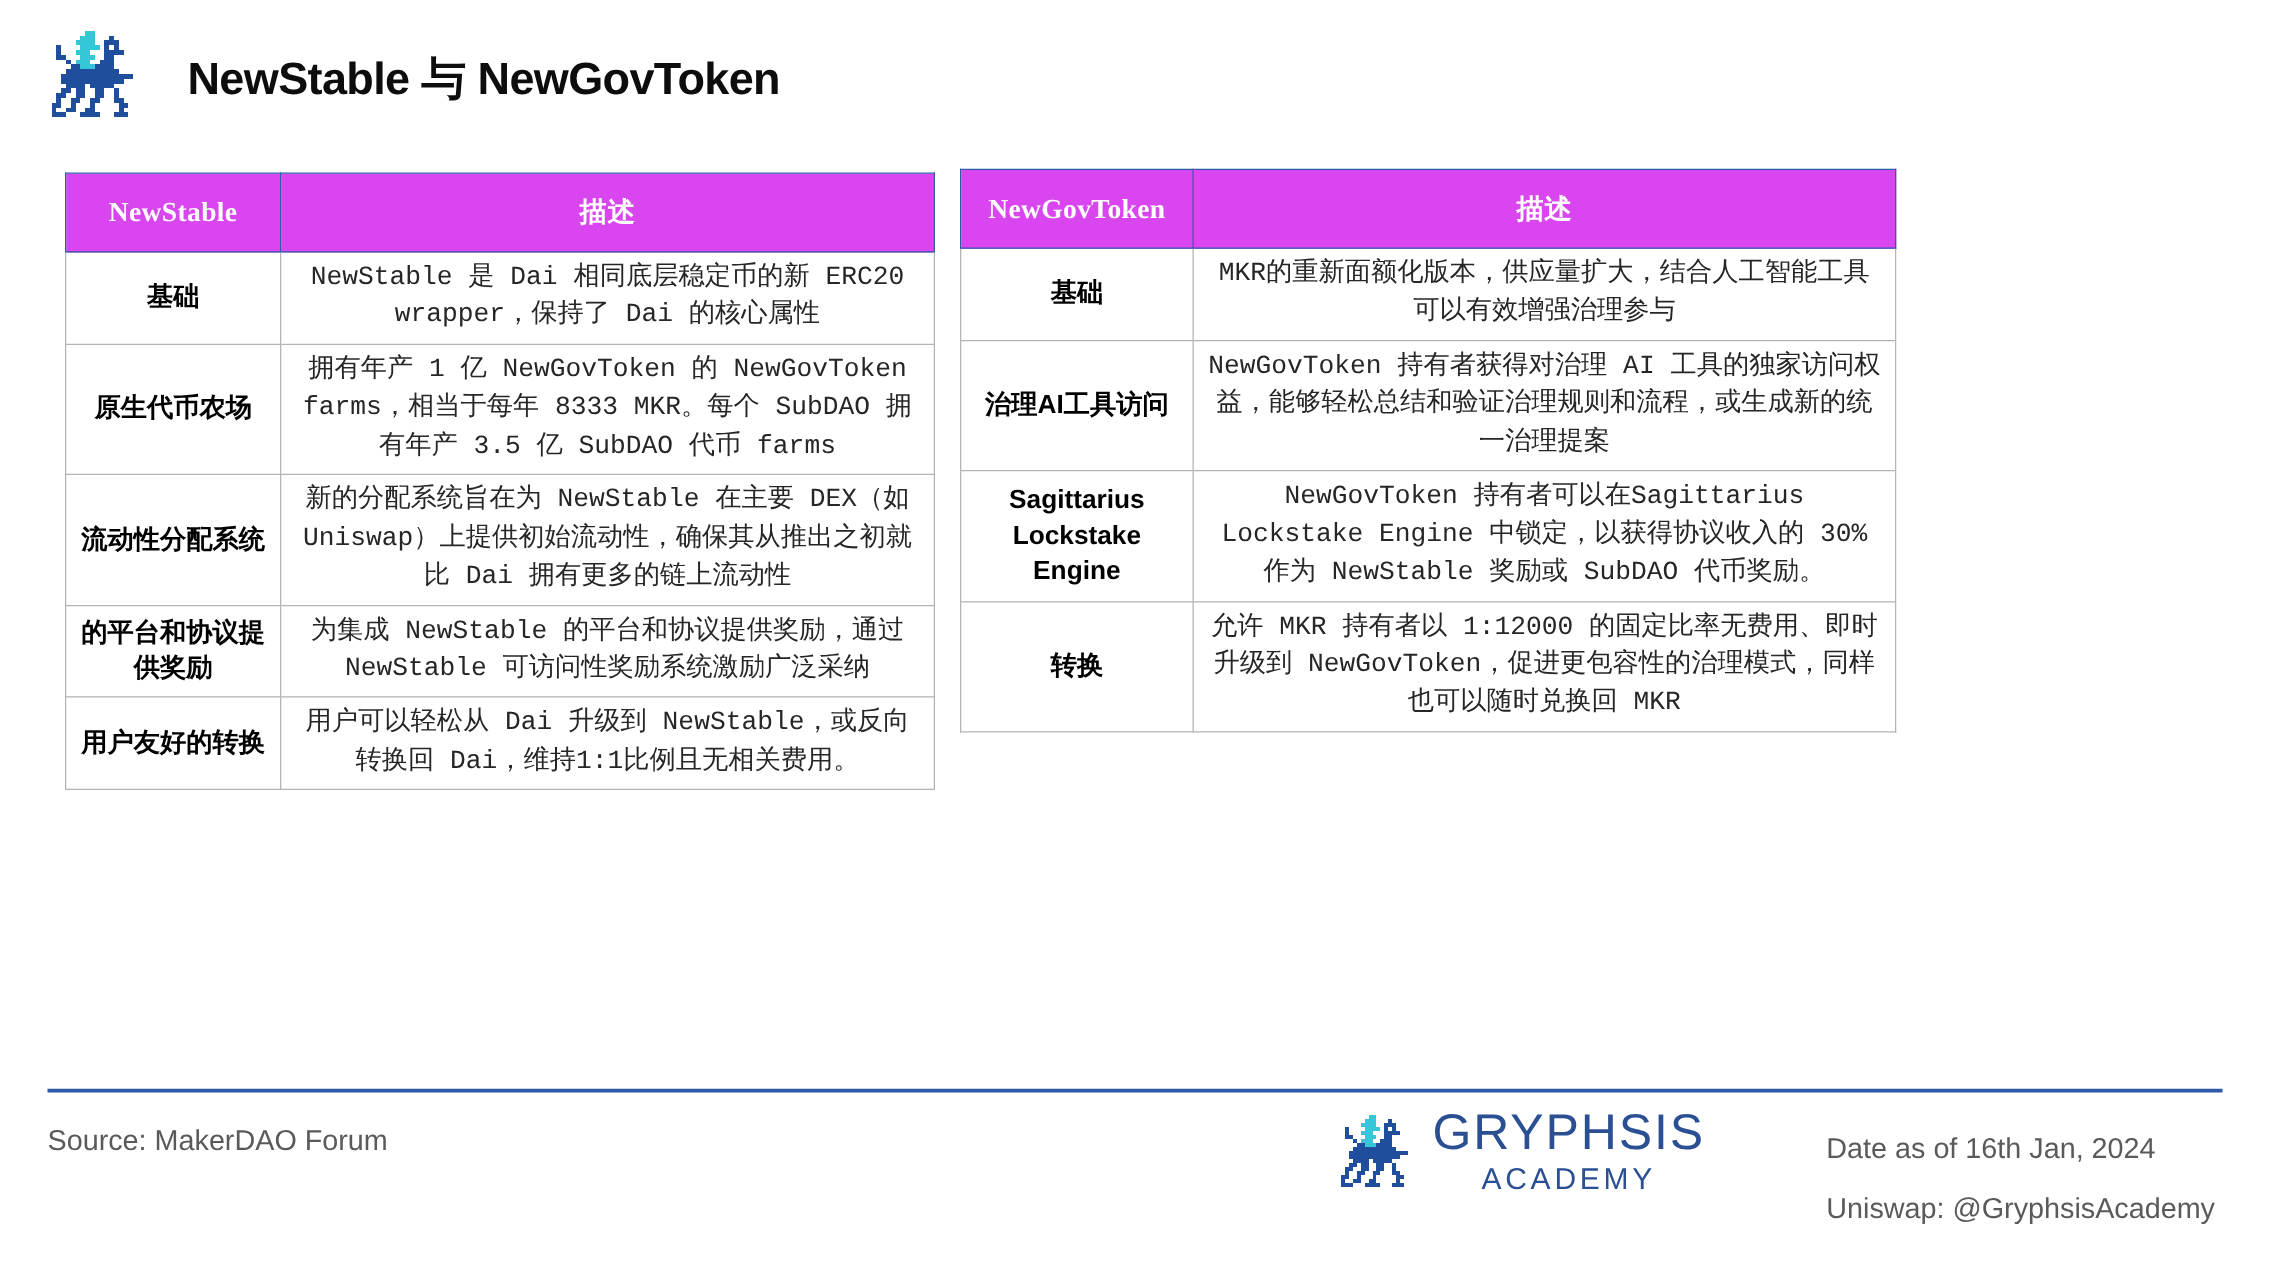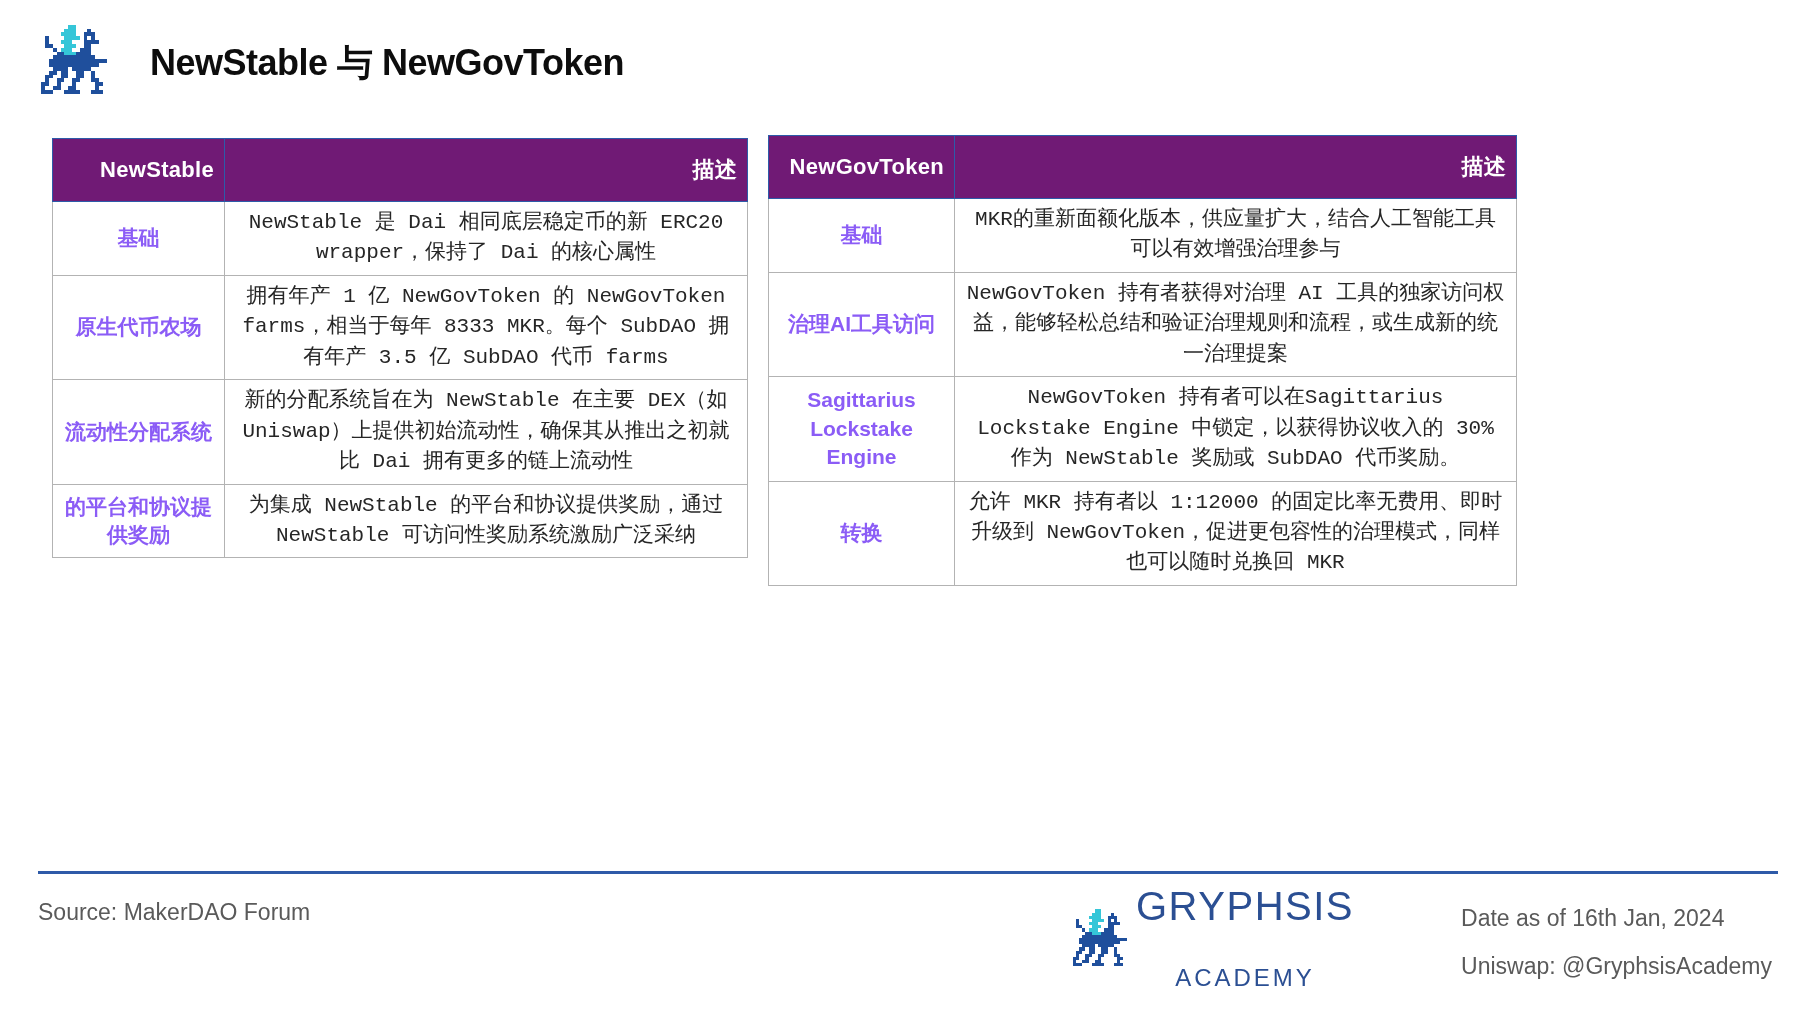--- a/index.html
+++ b/index.html
@@ -56,35 +56,36 @@
   }
   .tbl.left  { left: 52px;  top: 10px;  width: 695px; }
   .tbl.right { left: 768px; top: 7px;   width: 748px; }
 
   .tbl th, .tbl td {
     border: 1px solid #b3b3b3;
     padding: 6px 10px;
     vertical-align: middle;
   }
   .tbl thead th {
-    background: #701a75;
+    background: #d946ef;
     color: #ffffff;
     font-size: 22px;
     font-weight: bold;
-    text-align: right;
+    text-align: center;
     height: 50px;
     border-color: #2d5ba9;
     letter-spacing: 0.3px;
+    font-family: Liberation Serif, serif;
   }
   .tbl .c-key {
     text-align: center;
     font-size: 21px;
     font-weight: bold;
     line-height: 1.35;
-    color: #8b5cf6;
+    color: #000000;
   }
   .tbl .c-desc {
     text-align: center;
     font-size: 21px;
     font-weight: normal;
     line-height: 1.45;
     color: #262626;
     font-family: Liberation Mono, monospace;
   }
   .tbl.left  col.key  { width: 172px; }
@@ -121,26 +122,25 @@
     top: 12px;
     display: flex;
     align-items: center;
   }
   .brand-mark {
     width: 76px;
     height: 76px;
     flex: 0 0 auto;
   }
   .brand-words {
-    margin-left: 0;
+    margin-left: 10px;
     display: flex;
     flex-direction: column;
     align-items: center;
     color: #2b4f93;
-    gap: 34px;
   }
   .brand-name {
     font-size: 40px;
     letter-spacing: 1.5px;
     line-height: 1;
   }
   .brand-sub {
     font-size: 24px;
     letter-spacing: 3px;
     line-height: 1.5;
@@ -241,20 +241,24 @@
         <td class="c-key">原生代币农场</td>
         <td class="c-desc">拥有年产 1 亿 NewGovToken 的 NewGovToken farms，相当于每年 8333 MKR。每个 SubDAO 拥有年产 3.5 亿 SubDAO 代币 farms</td>
       </tr>
       <tr>
         <td class="c-key">流动性分配系统</td>
         <td class="c-desc">新的分配系统旨在为 NewStable 在主要 DEX（如 Uniswap）上提供初始流动性，确保其从推出之初就比 Dai 拥有更多的链上流动性</td>
       </tr>
       <tr>
         <td class="c-key">的平台和协议提供奖励</td>
         <td class="c-desc">为集成 NewStable 的平台和协议提供奖励，通过 NewStable 可访问性奖励系统激励广泛采纳</td>
+      </tr>
+      <tr>
+        <td class="c-key">用户友好的转换</td>
+        <td class="c-desc">用户可以轻松从 Dai 升级到 NewStable，或反向转换回 Dai，维持1:1比例且无相关费用。</td>
       </tr>
     </tbody>
   </table>
 
   <table class="tbl right">
     <colgroup>
         <col class="key">
         <col class="desc">
       </colgroup>
     <thead>

